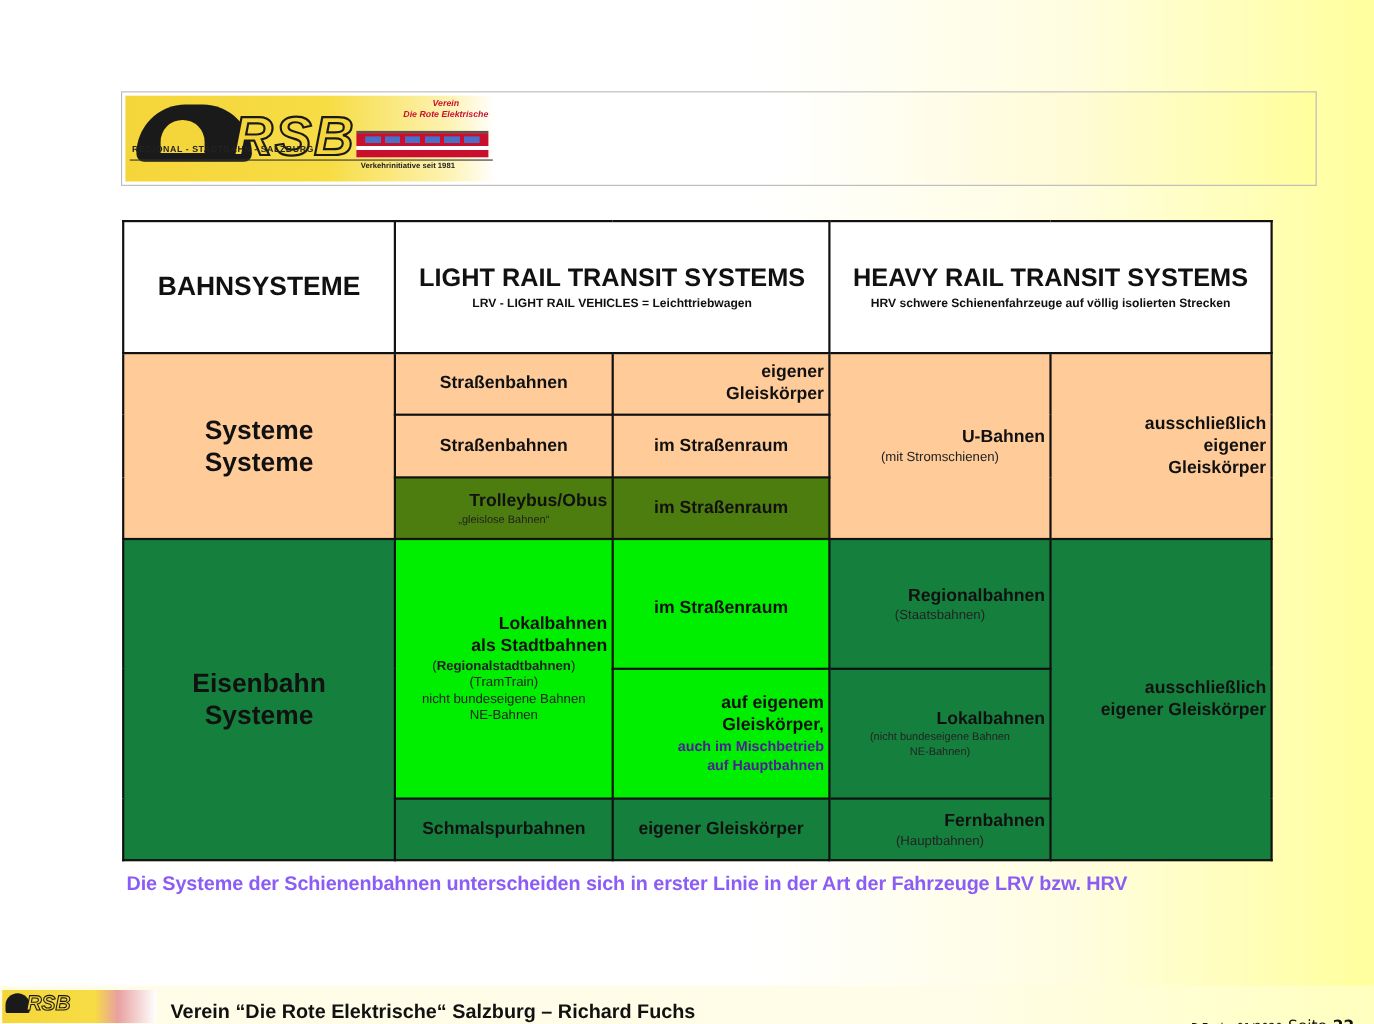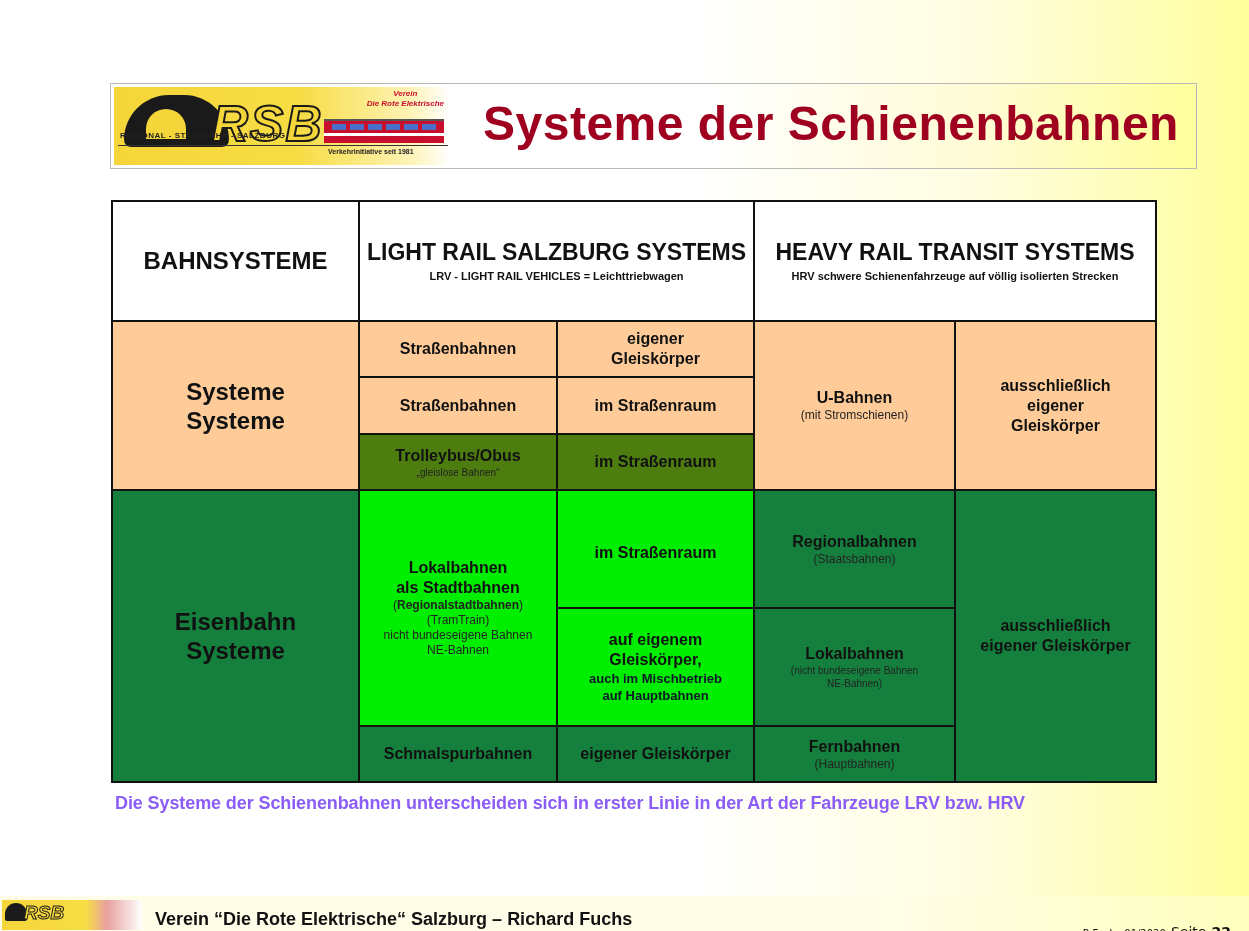--- a/index.html
+++ b/index.html
@@ -66,24 +66,24 @@
   }
   .c-white { background:#ffffff; }
   .c-orange { background:#ffcc99; }
   .c-yellow { background:#4d7c0f; }
   .c-green { background:#00ee00; }
   .c-cyan { background:#15803d; }
   .h-main { font-size:23px; font-weight:bold; line-height:27px; }
   .h-sub { font-size:11px; font-weight:bold; line-height:14px; margin-top:3px; }
   .bahn { font-size:24px; font-weight:bold; }
   .sys { font-size:24px; font-weight:bold; line-height:29px; }
-  .cell-b { font-size:16px; font-weight:bold; line-height:20px; }
+  .cell-b { font-size:16px; font-weight:bold; line-height:20px;text-align:right; }
   .cell-s { font-size:12px; line-height:15px; color:#222; }
   .cell-xs { font-size:10px; line-height:13px; color:#222; }
-  .blue { color:#0f172a; font-size:13px; font-weight:bold; line-height:17px; }
+  .blue { color:#4c1d95; font-size:13px; font-weight:bold; line-height:17px;text-align:right; }
   .caption {
     position:absolute; left:115px; top:793px; font-size:18px; font-weight:bold; color:#8b5cf6;
     white-space:nowrap; letter-spacing:-0.1px;
   }
   .footer {
     position:absolute; left:0; top:896px; width:1249px; height:35px;
     background: linear-gradient(to right, #fffde8 0%, #fffde8 70%, #ffffbe 100%);
   }
   .footer-logo {
     position:absolute; left:2px; top:4px; width:140px; height:30px;
@@ -116,38 +116,37 @@
     <div class="logo-rsb">RSB</div>
     <div class="logo-train"></div>
     <div class="logo-verein">
       <div>Verein</div>
       <div>Die Rote Elektrische</div>
     </div>
     <div class="logo-line"></div>
     <div class="logo-sub-left">REGIONAL - STADTBAHN - SALZBURG</div>
     <div class="logo-sub-right">Verkehrinitiative seit 1981</div>
   </div>
-  <div class="page-title">Systeme der Schienenbahnen</div>
 </div>
 
 <table class="grid">
   <colgroup>
     <col style="width:247px">
       <col style="width:198px">
       <col style="width:197px">
       <col style="width:201px">
       <col style="width:201px">
   </colgroup>
   <tbody>
       <tr style="height:120px">
     <td class="c-white">
       <span class="bahn">BAHNSYSTEME</span>
     </td>
     <td class="c-white" colspan="2">
-      <div class="h-main">LIGHT RAIL SALZBURG SYSTEMS</div>
+      <div class="h-main">LIGHT RAIL TRANSIT SYSTEMS</div>
       <div class="h-sub">LRV - LIGHT RAIL VEHICLES = Leichttriebwagen</div>
     </td>
     <td class="c-white" colspan="2">
       <div class="h-main">HEAVY RAIL TRANSIT SYSTEMS</div>
       <div class="h-sub">HRV schwere Schienenfahrzeuge auf völlig isolierten Strecken</div>
     </td>
   </tr>
 
   <tr style="height:56px">
     <td class="c-orange" rowspan="3">

